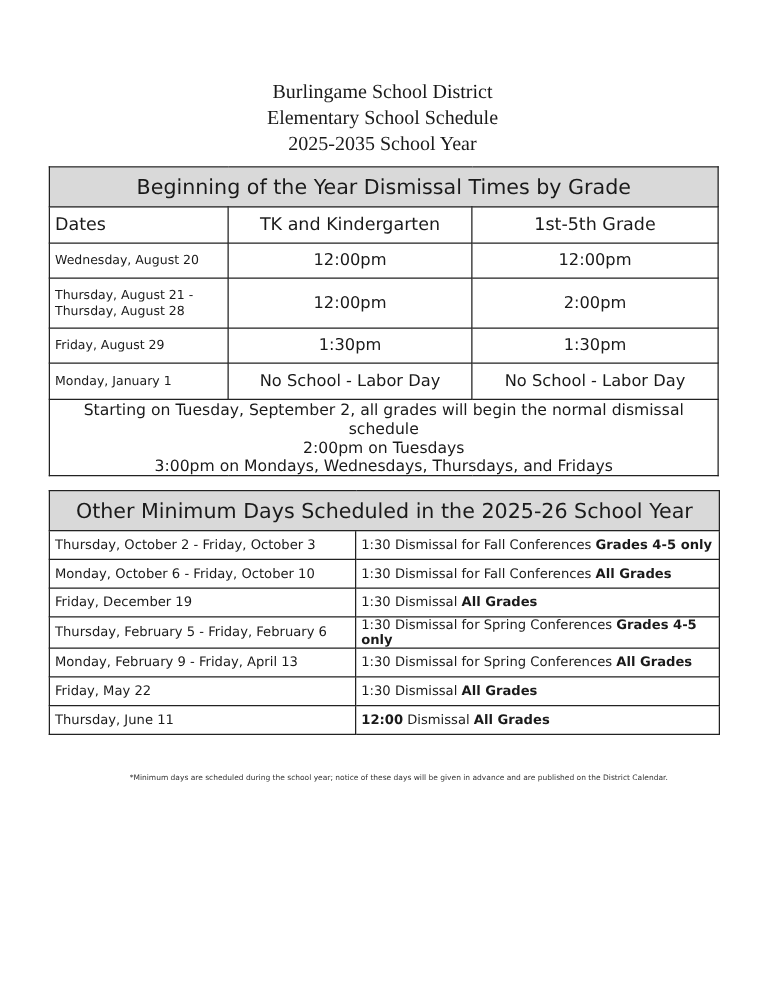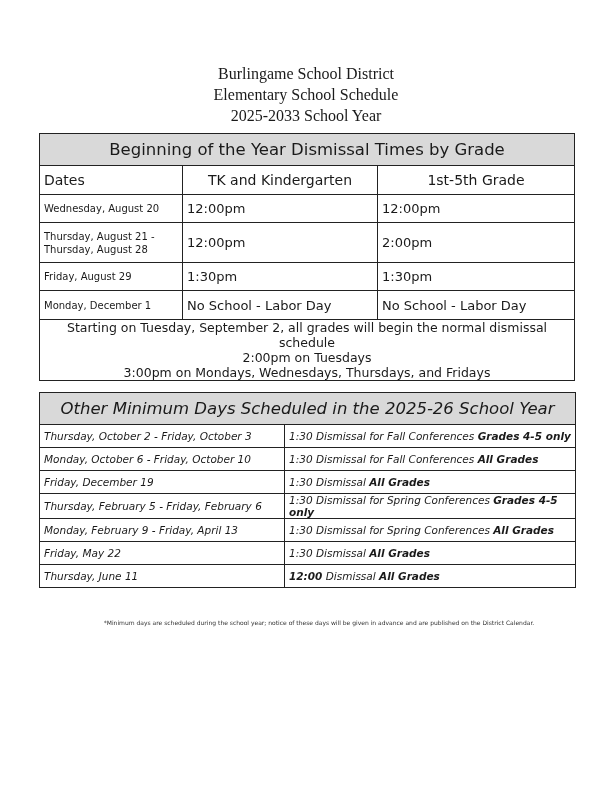--- a/index.html
+++ b/index.html
@@ -7,37 +7,37 @@
          font-family: "DejaVu Sans", "Liberation Sans", sans-serif; color: #1a1a1a; }
   .title { position: absolute; left: 0; top: 63px; width: 612px; text-align: center;
            font-size: 16px; line-height: 21px; font-family: Liberation Serif, serif; }
   table { border-collapse: collapse; position: absolute; table-layout: fixed; }
   td { border: 1px solid #222; padding: 0 4px; vertical-align: middle; margin-top: 40px; }
   #t1 { left: 39px; top: 133px; width: 535px; }
   #t1 .hdr { background: #d9d9d9; text-align: center; font-size: 16.5px; height: 31px; }
   #t1 .colhdr td { height: 28px; font-size: 14px; }
   #t1 .colhdr td.c { text-align: center; }
   #t1 .row td.d { font-size: 10px; line-height: 13px; }
-  #t1 .row td.v { font-size: 13px; }
+  #t1 .row td.v { text-align: center; font-size: 13px; }
   #t1 .note { text-align: center; font-size: 12.5px; line-height: 15px; height: 52px; }
   #t2 { left: 39px; top: 392px; width: 536px; }
   #t2 .hdr { background: #d9d9d9; text-align: center; font-size: 16.5px; height: 31px; }
-  #t2 td { font-size: 10.5px; height: 22px; font-style: italic; }
+  #t2 td { font-size: 10.5px; height: 22px; }
   #t2 td.hdr { font-size: 16.5px; height: 31px; }
   b { font-weight: bold; }
   .footnote { position: absolute; left: 0; top: 619px; width: 612px; padding-left: 26px;
               box-sizing: border-box; text-align: center; font-size: 6px; color: #333; }
 </style>
 </head>
 <body>
 
 <div class="title">
   <div>Burlingame School District</div>
   <div>Elementary School Schedule</div>
-  <div>2025-2033 School Year</div>
+  <div>2025-2035 School Year</div>
 </div>
 
 <table id="t1">
   <colgroup>
       <col style="width:143px">
       <col style="width:195px">
       <col style="width:197px">
     </colgroup>
   <tbody>
       <tr>
@@ -57,21 +57,21 @@
     <td class="d">Thursday, August 21 - Thursday, August 28</td>
     <td class="v">12:00pm</td>
     <td class="v">2:00pm</td>
   </tr>
   <tr class="row" style="height:28px">
     <td class="d">Friday, August 29</td>
     <td class="v">1:30pm</td>
     <td class="v">1:30pm</td>
   </tr>
   <tr class="row" style="height:29px">
-    <td class="d">Monday, December 1</td>
+    <td class="d">Monday, January 1</td>
     <td class="v">No School - Labor Day</td>
     <td class="v">No School - Labor Day</td>
   </tr>
   <tr>
     <td class="note" colspan="3">
       <div>Starting on Tuesday, September 2, all grades will begin the normal dismissal schedule</div>
       <div>2:00pm on Tuesdays</div>
       <div>3:00pm on Mondays, Wednesdays, Thursdays, and Fridays</div>
     </td>
   </tr>

